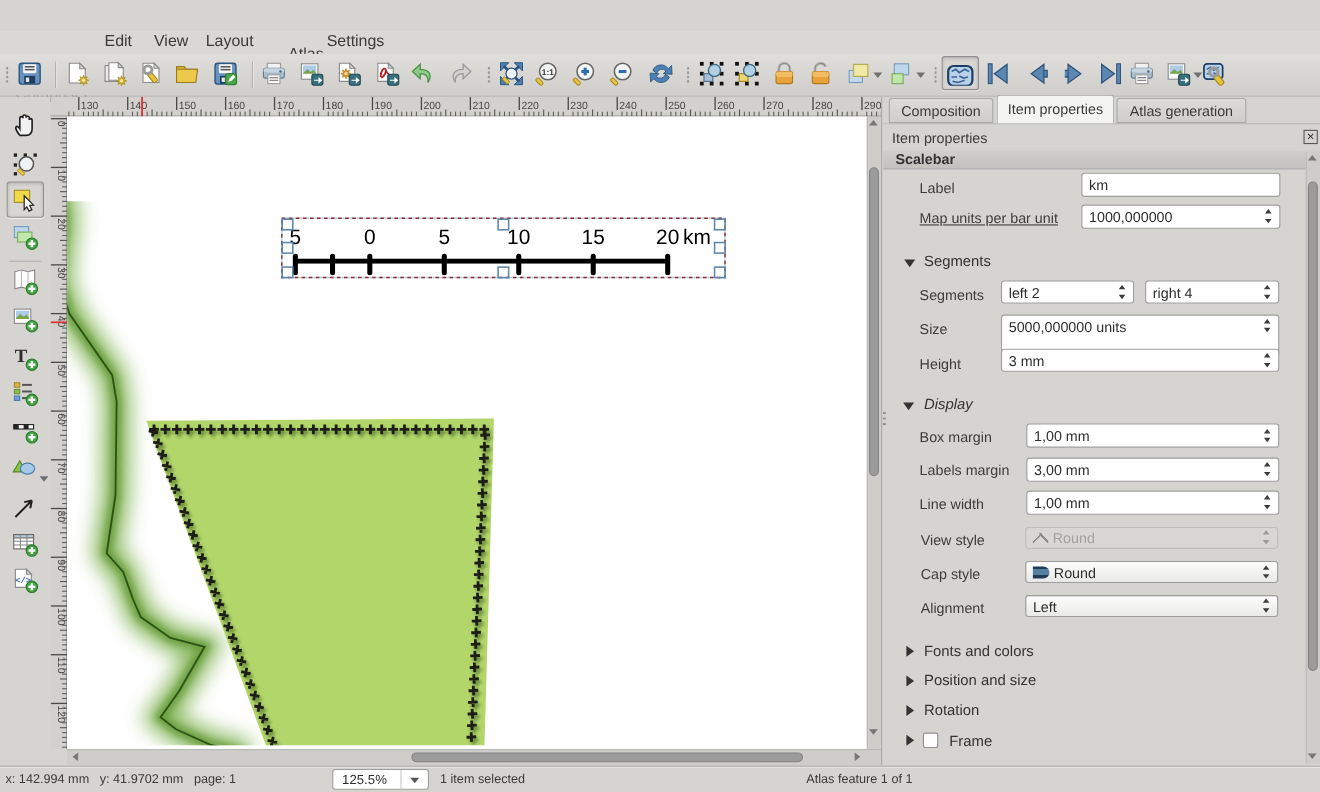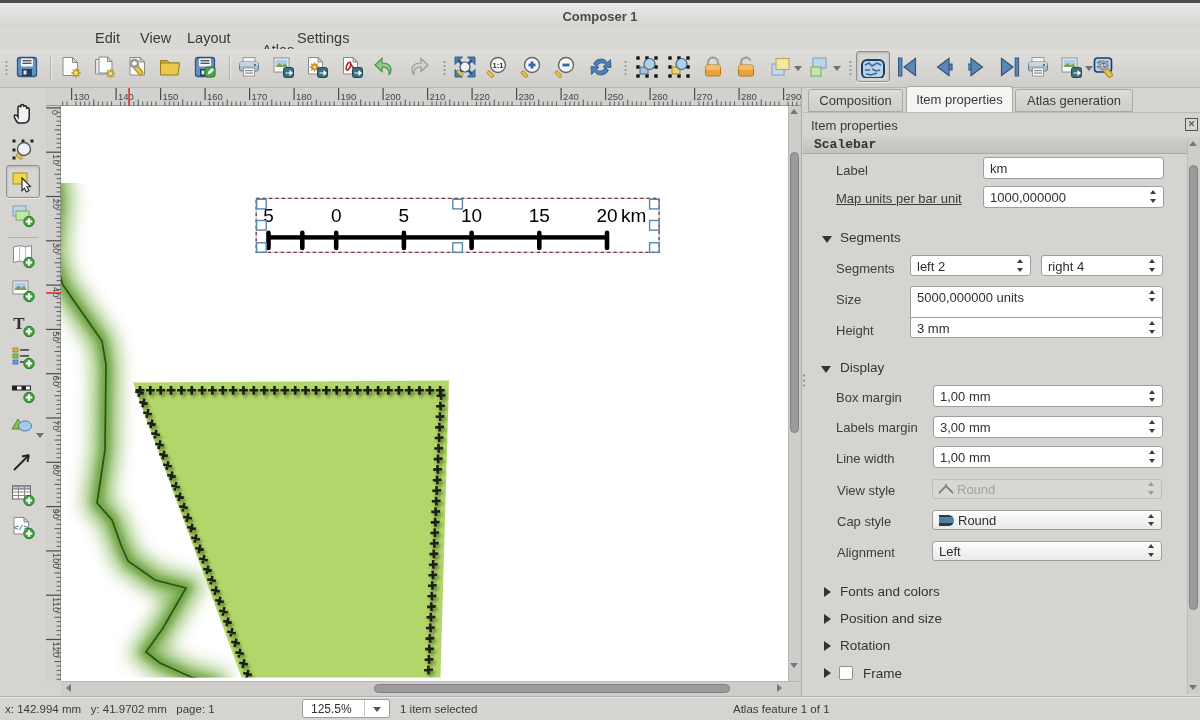--- a/index.html
+++ b/index.html
@@ -25,21 +25,21 @@
 .sarrow{position:absolute;width:0;height:0;}
 .sarrow.up{border-left:4px solid transparent;border-right:4px solid transparent;border-bottom:5px solid #777;}
 .sarrow.dn{border-left:4px solid transparent;border-right:4px solid transparent;border-top:5px solid #777;}
 .sarrow.lt{border-top:4px solid transparent;border-bottom:4px solid transparent;border-right:5px solid #777;}
 .sarrow.rt{border-top:4px solid transparent;border-bottom:4px solid transparent;border-left:5px solid #777;}
 .panel{position:absolute;left:801px;top:88px;width:399px;height:608px;background:#d5d4d1;border-left:1px solid #aaa;}
 .tab{position:absolute;font-size:13px;color:#3a3a3a;text-align:center;background:linear-gradient(#dcdbd8,#cfcecb);border:1px solid #a8a8a8;border-radius:3px 3px 0 0;padding-top:3px;}
 .tab.active{background:#f4f4f2;padding-top:5px;z-index:2;border-bottom:none;}
 .ptxt{position:absolute;font-size:13px;color:#3a3a3a;}
 .closebox{position:absolute;left:1185px;top:118px;width:13px;height:13px;border:1px solid #555;font-size:9px;line-height:11px;text-align:center;color:#333;}
-.sbband{position:absolute;left:803px;top:137px;width:397px;height:17px;background:linear-gradient(#d0cfcc,#c2c1be);border-bottom:1px solid #a8a8a8;font-size:13px;font-weight:bold;padding-left:11px;color:#333;font-family:Liberation Mono, monospace;}
+.sbband{position:absolute;left:803px;top:137px;width:397px;height:17px;background:linear-gradient(#d0cfcc,#c2c1be);border-bottom:1px solid #a8a8a8;font-size:13px;font-weight:bold;padding-left:11px;color:#333;}
 .plabel{position:absolute;font-size:13px;color:#3c3c3c;}
 .pseclabel{position:absolute;font-size:13.5px;color:#333;}
 .pseclabel2{position:absolute;font-size:13.5px;color:#333;}
 .inp{position:absolute;background:#fff;border:1px solid #9e9e9e;border-radius:3px;font-size:13px;color:#2e2e2e;padding-left:6px;}
 .combo{position:absolute;background:linear-gradient(#fdfdfd,#e9e9e7);border:1px solid #9e9e9e;border-radius:3px;font-size:13px;color:#2e2e2e;padding-left:6px;line-height:19px;}
 .combo.disabled{background:#d8d7d4;border-color:#bdbdbd;}
 .spup{position:absolute;width:0;height:0;border-left:3.5px solid transparent;border-right:3.5px solid transparent;border-bottom:4.5px solid #3c3c3c;}
 .spdn{position:absolute;width:0;height:0;border-left:3.5px solid transparent;border-right:3.5px solid transparent;border-top:4.5px solid #3c3c3c;}
 .secarrow{position:absolute;width:0;height:0;}
 .secarrow.down{border-left:5px solid transparent;border-right:5px solid transparent;border-top:7px solid #333;}
@@ -53,23 +53,20 @@
 .pscroll-handle{position:absolute;left:1189px;top:165px;width:9px;height:445px;background:#9b9b9b;border:1px solid #828282;border-radius:4.5px;}
 .splitdots{position:absolute;left:802px;top:373px;width:4px;height:16px;background-image:radial-gradient(circle,#8a8a8a 1px,transparent 1.2px);background-size:4px 5px;}
 .statusbar{position:absolute;left:0;top:696px;width:1200px;height:24px;background:#d5d4d1;border-top:1px solid #b0b0b0;box-shadow:inset 0 1px 0 #e9e8e6;}
 .stxt{position:absolute;top:6px;font-size:11.5px;color:#3a3a3a;}
 .scombo{position:absolute;left:302px;top:2px;width:88px;height:19px;background:#fff;border:1px solid #9e9e9e;border-radius:3px;font-size:12px;color:#2e2e2e;padding:2px 0 0 8px;}
 .scdiv{position:absolute;right:24px;top:0;width:1px;height:19px;background:#c8c8c8;}
 .scarr{position:absolute;right:8px;top:7px;width:0;height:0;border-left:4px solid transparent;border-right:4px solid transparent;border-top:5px solid #555;}
 </style></head>
 <body>
 <div id="app">
-<div class="titlebar">
-      <div class="title">Composer 1</div>
-    </div>
 <div class="menubar">
       <div class="menu" style="left:14px;margin-top:48px;">Composer</div>
       <div class="menu" style="left:95px;">Edit</div>
       <div class="menu" style="left:140px;">View</div>
       <div class="menu" style="left:187px;">Layout</div>
       <div class="menu" style="left:262px;margin-top:12px;">Atlas</div>
       <div class="menu" style="left:297px;">Settings</div>
     </div>
 <div class="toolbar">
       <div class="ticon" style="left:14px;top:5px;"><svg width="26" height="26" viewBox="0 0 26 26" style="">
@@ -784,21 +781,21 @@
     <div class="spdn" style="left:1149px;top:268px;border-top-color:#3c3c3c;"></div>
     <div class="plabel" style="left:836px;top:292px;">Size</div>
     <div class="inp" style="left:910px;top:286px;width:253px;height:38px;line-height:21px;">5000,000000 units</div>
     <div class="spup" style="left:1149px;top:290px;border-bottom-color:#3c3c3c;"></div>
     <div class="spdn" style="left:1149px;top:298px;border-top-color:#3c3c3c;"></div>
     <div class="plabel" style="left:836px;top:323px;">Height</div>
     <div class="inp" style="left:910px;top:317px;width:253px;height:21px;line-height:21px;">3 mm</div>
     <div class="spup" style="left:1149px;top:321px;border-bottom-color:#3c3c3c;"></div>
     <div class="spdn" style="left:1149px;top:330px;border-top-color:#3c3c3c;"></div>
     <div class="secarrow down" style="left:821px;top:366px;"></div>
-    <div class="pseclabel" style="left:840px;top:360px;">Display</div>
+    <div class="pseclabel" style="left:840px;top:360px;font-style:italic;">Display</div>
     <div class="plabel" style="left:836px;top:390px;">Box margin</div>
     <div class="inp" style="left:933px;top:385px;width:230px;height:22px;line-height:22px;">1,00 mm</div>
     <div class="spup" style="left:1149px;top:390px;border-bottom-color:#3c3c3c;"></div>
     <div class="spdn" style="left:1149px;top:398px;border-top-color:#3c3c3c;"></div>
     <div class="plabel" style="left:836px;top:420px;">Labels margin</div>
     <div class="inp" style="left:933px;top:416px;width:230px;height:22px;line-height:22px;">3,00 mm</div>
     <div class="spup" style="left:1149px;top:420px;border-bottom-color:#3c3c3c;"></div>
     <div class="spdn" style="left:1149px;top:429px;border-top-color:#3c3c3c;"></div>
     <div class="plabel" style="left:836px;top:451px;">Line width</div>
     <div class="inp" style="left:933px;top:446px;width:230px;height:22px;line-height:22px;">1,00 mm</div>

